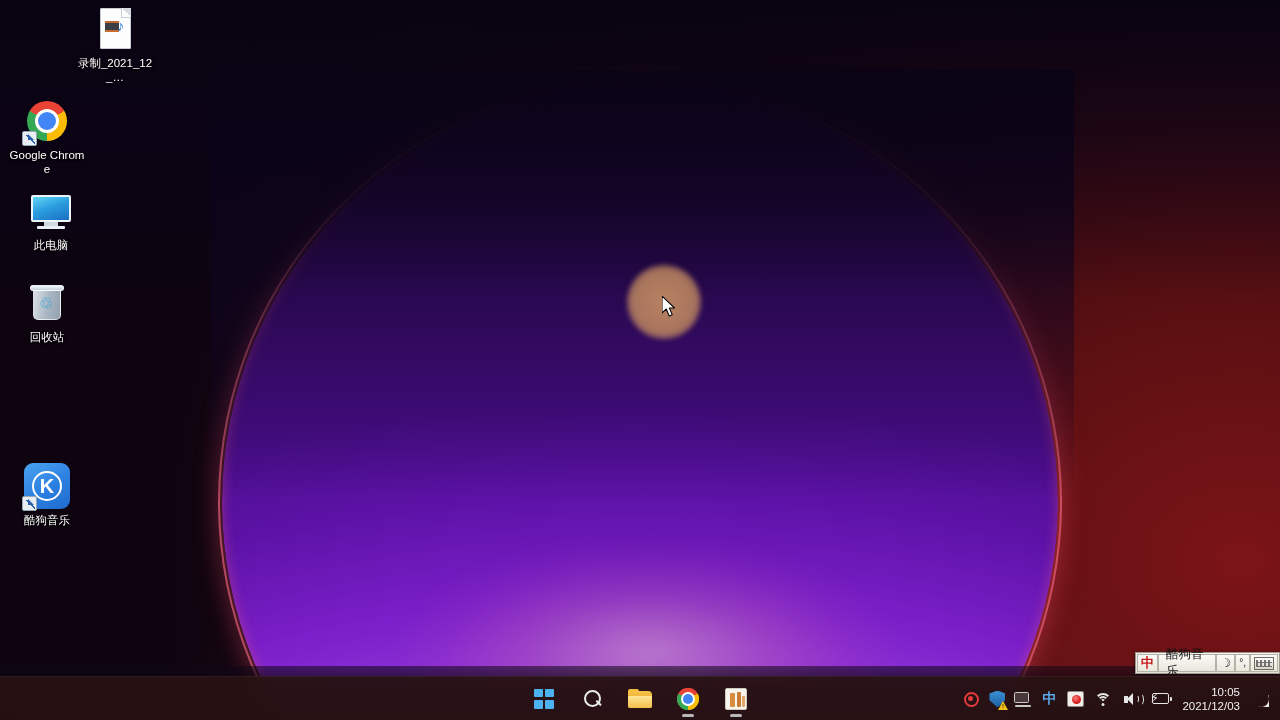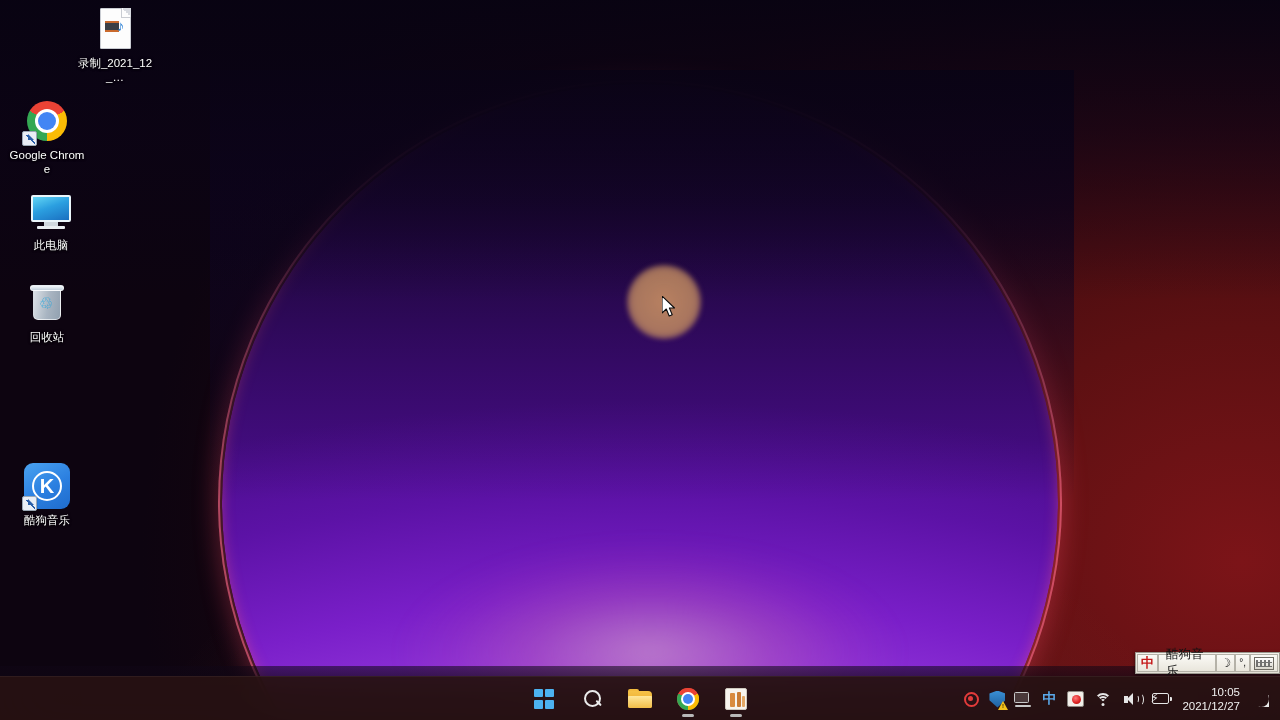--- a/index.html
+++ b/index.html
@@ -633,20 +633,20 @@
     <div class="tray-ic" style="width:30px;">
       <span class="bat">
         <span class="shell"></span>
           <span class="cap"></span>
           <span class="bolt">⚡</span>
       </span>
     </div>
 
     <div id="tb-clock">
       <div>10:05</div>
-      <div>2021/12/27</div>
+      <div>2021/12/03</div>
     </div>
 
     <div class="tray-ic" style="width:26px;">
       <span class="moon"></span>
     </div>
   </div>
 </div>
 
 </body></html>

